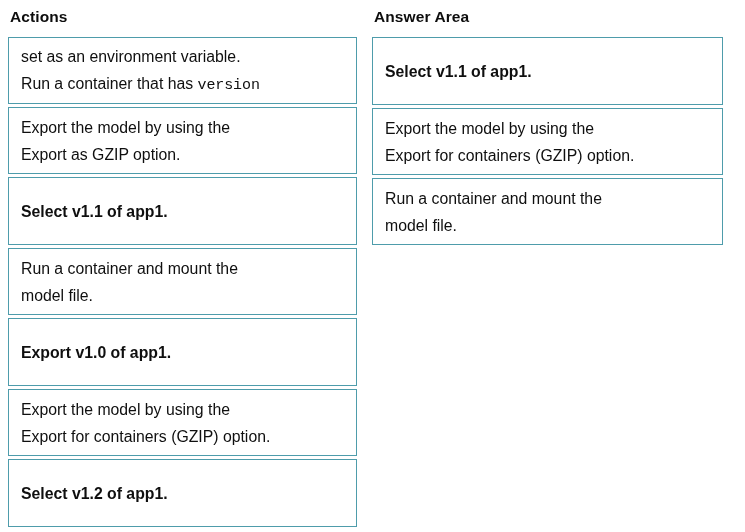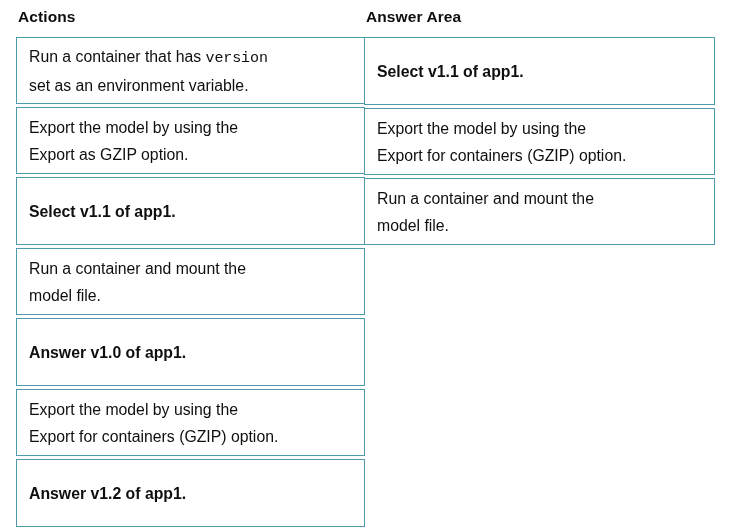--- a/index.html
+++ b/index.html
@@ -11,22 +11,22 @@
     width: 745px;
     height: 532px;
     position: relative;
     font-family: "Liberation Sans", sans-serif;
     -webkit-font-smoothing: antialiased;
   }
   .column {
     position: absolute;
     top: 0;
   }
-  #actions-column  { left: 16px;   width: 349px; border-radius: 18px; }
-  #answer-column   { left: 364px; width: 351px; }
+  #actions-column  { left: 8px;   width: 349px; border-radius: 18px; }
+  #answer-column   { left: 372px; width: 351px; }
 
   .column-heading {
     font-size: 15.5px;
     font-weight: bold;
     color: #0d0d0d;
     letter-spacing: 0.1px;
     margin: 0;
     padding: 6px 0 0 2px;
     height: 22px;
     line-height: 22px;
@@ -68,43 +68,43 @@
     letter-spacing: -0.1px;
   }
 </style>
 </head>
 <body>
 
 <div class="column" id="actions-column">
   <div class="column-heading">Actions</div>
   <div class="card-stack">
       <div class="card lines-2">
+        <div class="card-line"><span>set as an environment variable.</span></div>
         <div class="card-line"><span>Run a container that has </span><span class="mono">version</span></div>
-        <div class="card-line"><span>set as an environment variable.</span></div>
       </div>
       <div class="card lines-2">
         <div class="card-line"><span>Export the model by using the</span></div>
         <div class="card-line"><span>Export as GZIP option.</span></div>
       </div>
       <div class="card lines-1">
         <div class="card-line"><span>Select v1.1 of app1.</span></div>
       </div>
       <div class="card lines-2">
         <div class="card-line"><span>Run a container and mount the</span></div>
         <div class="card-line"><span>model file.</span></div>
       </div>
       <div class="card lines-1">
-        <div class="card-line"><span>Answer v1.0 of app1.</span></div>
+        <div class="card-line"><span>Export v1.0 of app1.</span></div>
       </div>
       <div class="card lines-2">
         <div class="card-line"><span>Export the model by using the</span></div>
         <div class="card-line"><span>Export for containers (GZIP) option.</span></div>
       </div>
       <div class="card lines-1">
-        <div class="card-line"><span>Answer v1.2 of app1.</span></div>
+        <div class="card-line"><span>Select v1.2 of app1.</span></div>
       </div>
     </div>
 </div>
 
 <div class="column" id="answer-column">
   <div class="column-heading">Answer Area</div>
   <div class="card-stack">
       <div class="card lines-1">
         <div class="card-line"><span>Select v1.1 of app1.</span></div>
       </div>

